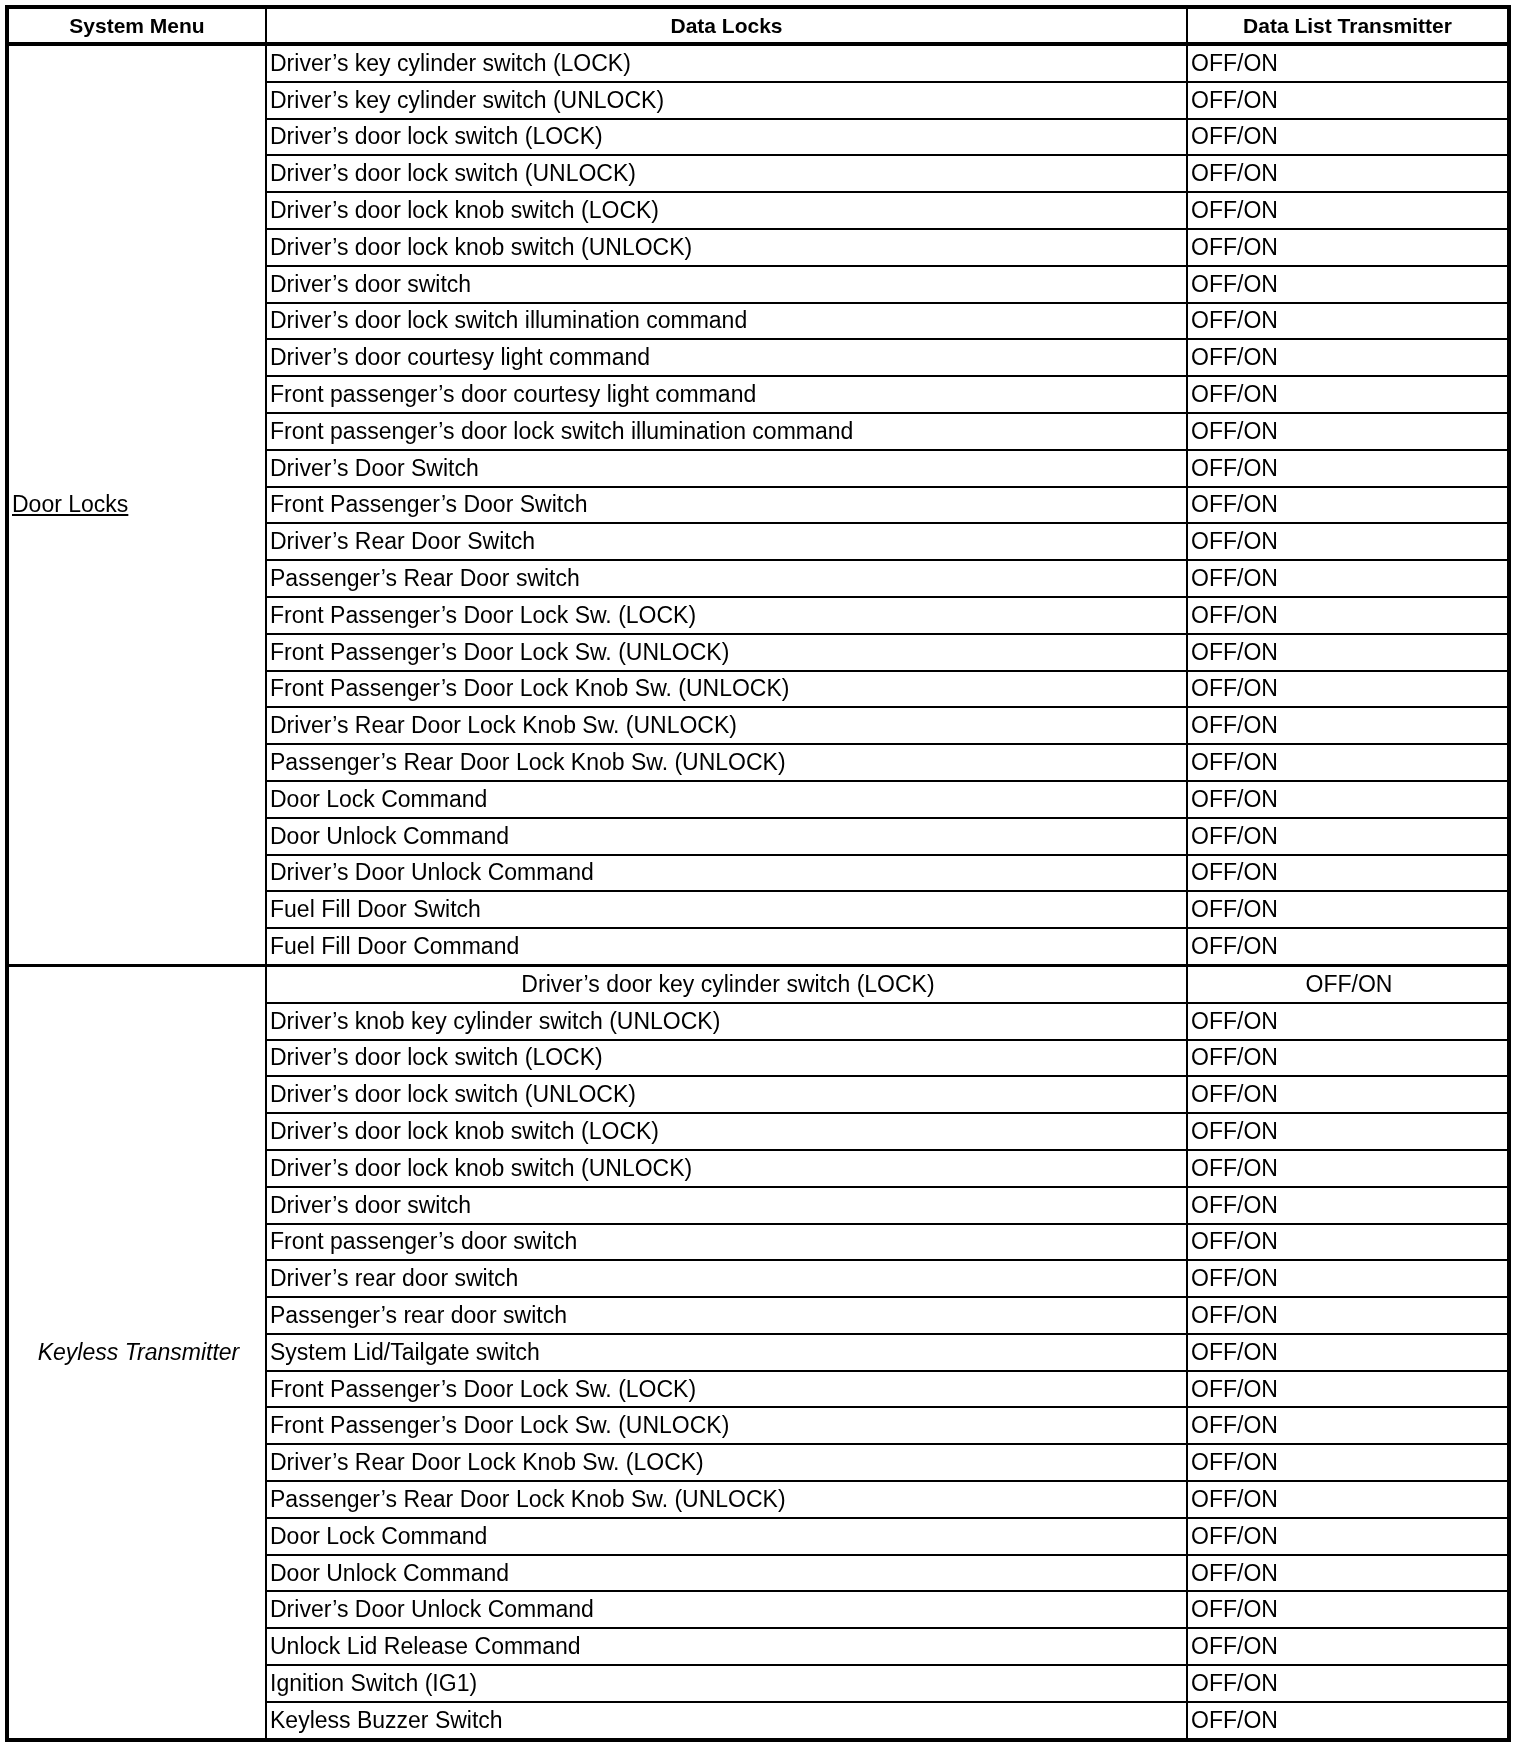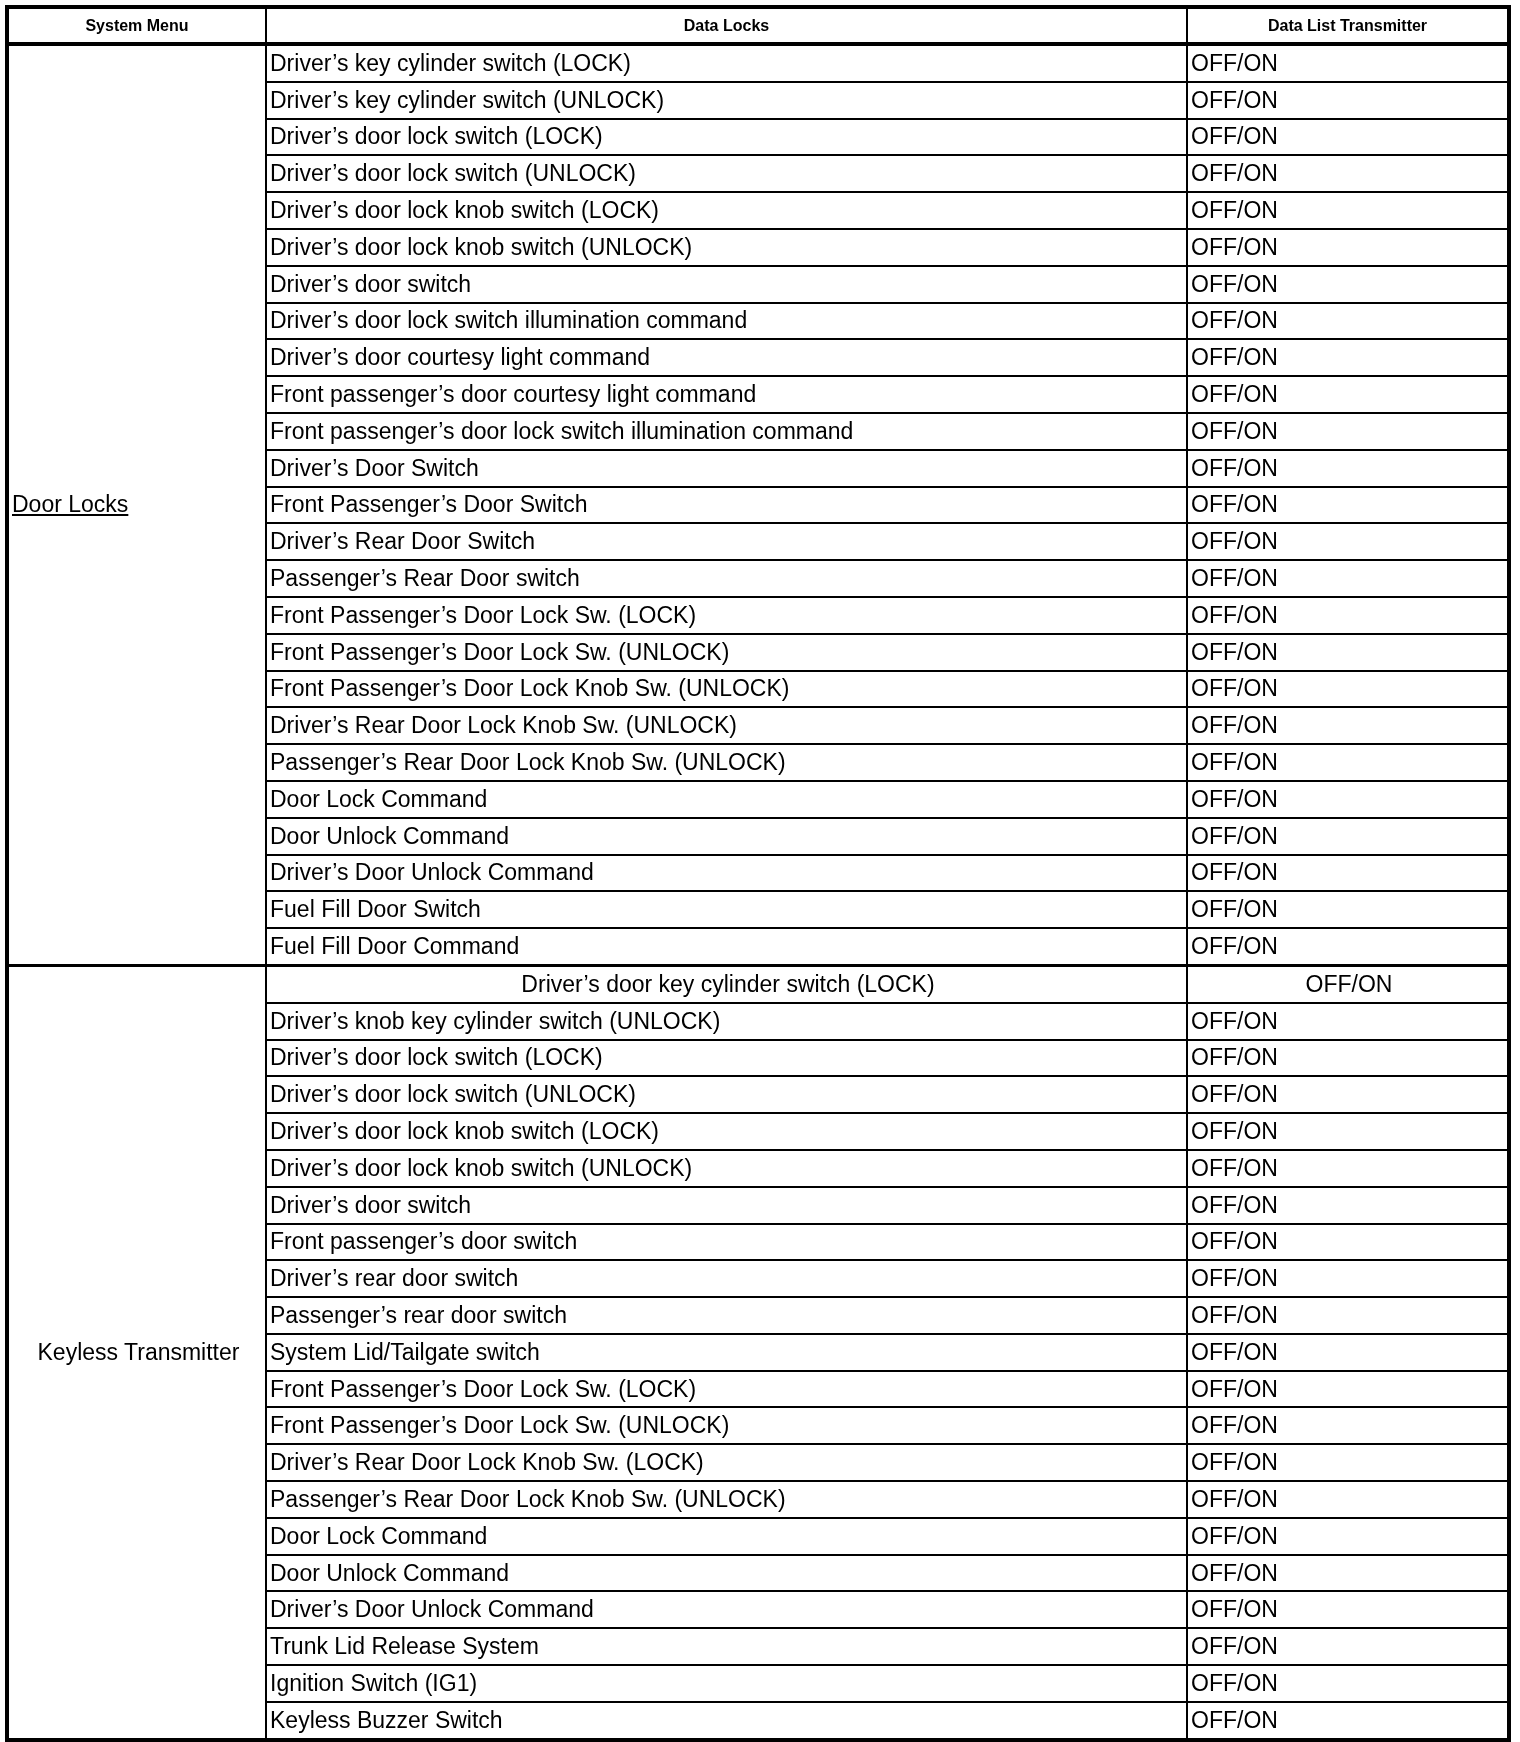--- a/index.html
+++ b/index.html
@@ -12,21 +12,21 @@
     font-family: "Liberation Sans", sans-serif;
     color: #000;
     table-layout: fixed;
   }
   .tbl col.c1 { width: 259px; }
   .tbl col.c2 { width: 921px; }
   .tbl col.c3 { width: 322px; }
   .tbl th {
     height: 33px;
     font-weight: bold;
-    font-size: 16px;
+    font-size: 21px;
     text-align: center;
     border-left: 2px solid #000;
     border-bottom: 4px solid #000;
     padding: 0;
     vertical-align: middle;
   }
   .tbl td {
     height: 34.8px;
     font-size: 23px;
     padding: 0 0 0 3px;
@@ -151,21 +151,21 @@
       </tr>
       <tr>
         <td>Fuel Fill Door Switch</td>
         <td>OFF/ON</td>
       </tr>
       <tr>
         <td>Fuel Fill Door Command</td>
         <td>OFF/ON</td>
       </tr>
       <tr class="first-of-group">
-        <td class="menu" rowspan="21" style="border-left: none;">Keyless Transmitter</td>
+        <td class="menu" rowspan="21" style="border-left: none; font-style: italic;">Keyless Transmitter</td>
         <td>Driver’s door key cylinder switch (LOCK)</td>
         <td>OFF/ON</td>
       </tr>
       <tr>
         <td>Driver’s knob key cylinder switch (UNLOCK)</td>
         <td>OFF/ON</td>
       </tr>
       <tr>
         <td>Driver’s door lock switch (LOCK)</td>
         <td>OFF/ON</td>
@@ -224,21 +224,21 @@
       </tr>
       <tr>
         <td>Door Unlock Command</td>
         <td>OFF/ON</td>
       </tr>
       <tr>
         <td>Driver’s Door Unlock Command</td>
         <td>OFF/ON</td>
       </tr>
       <tr>
-        <td>Trunk Lid Release System</td>
+        <td>Unlock Lid Release Command</td>
         <td>OFF/ON</td>
       </tr>
       <tr>
         <td>Ignition Switch (IG1)</td>
         <td>OFF/ON</td>
       </tr>
       <tr>
         <td>Keyless Buzzer Switch</td>
         <td>OFF/ON</td>
       </tr>

